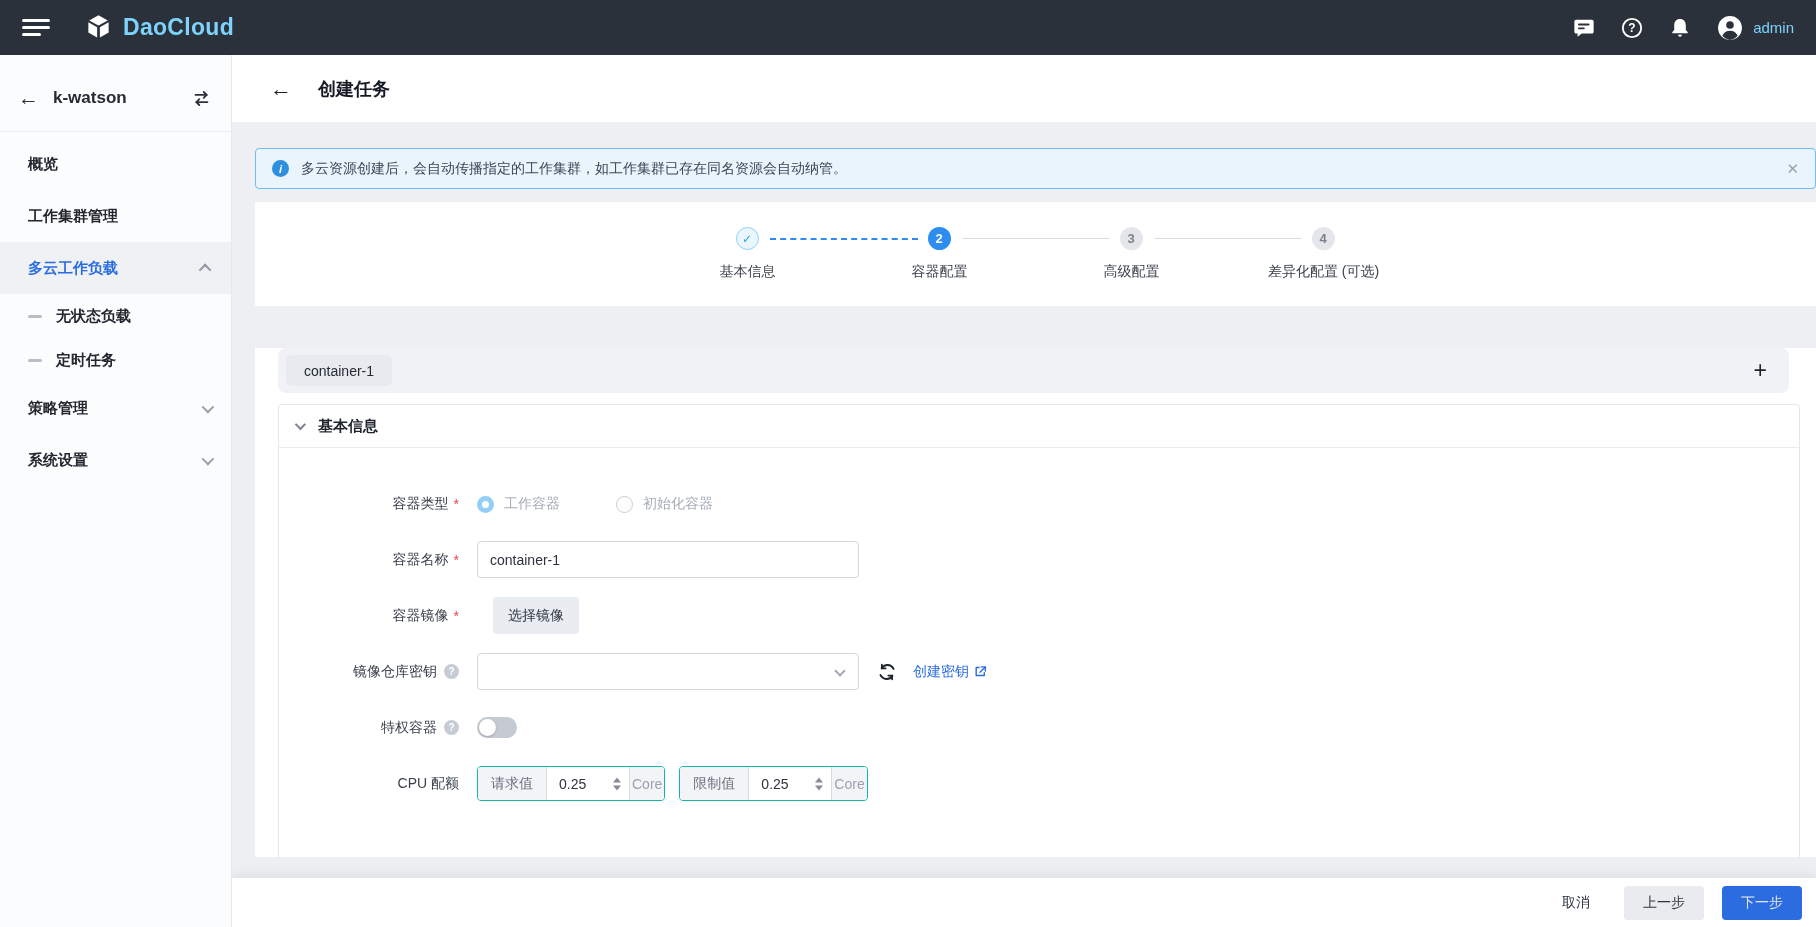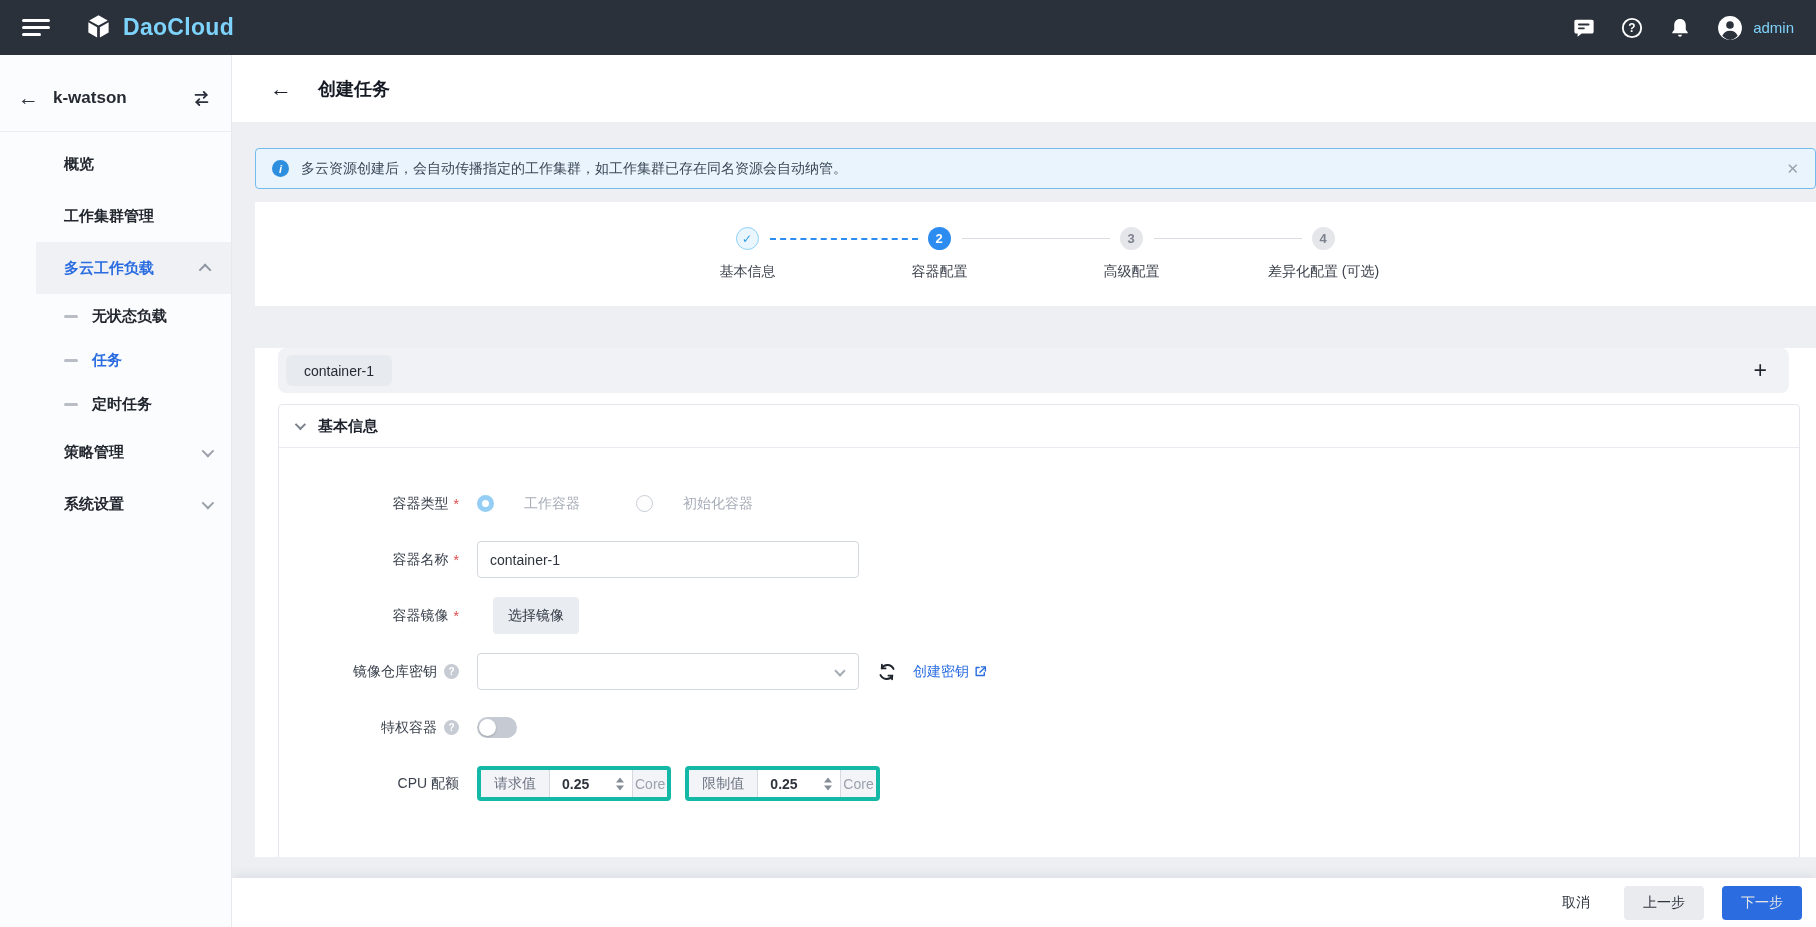--- a/index.html
+++ b/index.html
@@ -20,21 +20,21 @@
   .shell { display:flex; height:872px; }
   .sidebar { width:232px; background:#fbfcfd; border-right:1px solid #e7e9ed; flex:none; }
   .main { flex:1; position:relative; background:#edeff3; overflow:hidden; }
 
   
   .side-title { display:flex; align-items:center; padding:26px 20px 0 18px; height:60px; }
   .side-back { font-size:21px; font-weight:bold; color:#2f3640; cursor:pointer; }
   .side-name { margin-left:14px; font-size:17px; font-weight:600; color:#262b34; }
   .side-swap { margin-left:auto; cursor:pointer; display:flex; }
   .side-divider { border-bottom:1px solid #ecedf1; margin-top:16px; }
-  .nav { padding-top:6px;margin-left:36px; }
+  .nav { padding-top:6px; }
   .nav-item { height:52px; display:flex; align-items:center; padding:0 20px 0 28px;
     font-size:15px; font-weight:600; color:#23272f; cursor:pointer; }
   .nav-item.active-parent { background:#eff1f5; color:#2b6de0; }
   .nav-sub { height:44px; display:flex; align-items:center; padding-left:28px;
     font-size:15px; font-weight:600; color:#23272f; cursor:pointer; }
   .nav-sub .dash { width:14px; height:3px; border-radius:2px; background:#b9bdc6; margin-right:14px; flex:none; }
   .nav-sub.active { color:#2b6de0; }
   .chev { width:9px; height:9px; border-right:2px solid #9aa1ab; border-bottom:2px solid #9aa1ab;
     display:inline-block; flex:none; }
   .chev.down { transform:rotate(45deg) translateY(-2px); }
@@ -90,21 +90,21 @@
   .section-body { padding-top:37px; }
 
   .frow { display:flex; align-items:center; min-height:37px; margin-bottom:19px; }
   .flabel { width:180px; flex:none; display:flex; justify-content:flex-end; align-items:center;
     font-size:14px; color:#3b424d; }
   .req { color:#e5484d; margin-left:5px; font-size:14px; }
   .help-q { width:15px; height:15px; border-radius:50%; background:#c6cbd4; color:#fff; font-size:10px;
     font-weight:bold; display:inline-flex; align-items:center; justify-content:center; margin-left:7px; flex:none; }
   .fctrl { margin-left:18px; display:flex; align-items:center; }
 
-  .radio-opt { display:flex; align-items:flex-start; margin-right:56px; cursor:pointer;gap:20px; }
+  .radio-opt { display:flex; align-items:flex-end; margin-right:56px; cursor:pointer; }
   .radio { width:17px; height:17px; border-radius:50%; background:#fff; flex:none; }
   .radio.sel { border:5px solid #94cef5; }
   .radio.unsel { border:1px solid #c8cdd5; background:#fdfdfe; }
   .radio-label { margin-left:10px; font-size:14px; color:#a6acb7; }
 
   .text-input { width:382px; height:37px; border:1px solid #d3d7de; border-radius:4px;
     padding:0 12px; font-size:14px; color:#2e333c; background:#fff; outline:none;
     font-family:"Liberation Sans","DejaVu Sans",sans-serif; }
   .text-input.small { font-size:13px; }
   .btn-light { margin-left:16px; height:37px; background:#e9ecf1; border:none; border-radius:4px;
@@ -121,29 +121,29 @@
 
   .checkbox { width:17px; height:17px; border:1px solid #c8cdd5; border-radius:3px; background:#fff;
     cursor:pointer; flex:none; }
   .cb-label { margin-left:10px; font-size:14px; color:#363d48; }
 
   .toggle { width:40px; height:21px; border-radius:11px; background:#c5cad3; position:relative;
     cursor:pointer; flex:none; }
   .toggle .knob { position:absolute; left:2px; top:2px; width:17px; height:17px; border-radius:50%;
     background:#fff; box-shadow:0 1px 2px rgba(0,0,0,.2); }
 
-  .quota-group { display:flex; align-items:stretch; height:35px; border:4px solid #14b8a6;
+  .quota-group { display:flex; align-items:stretch; height:35px; border:1px solid #14b8a6;
     border-radius:4px; overflow:hidden; background:#fff; }
   .quota-group + .quota-group { margin-left:14px; }
   .addon { background:#f3f4f7; display:flex; align-items:center; padding:0 13px; font-size:14px;
     border-right:1px solid #d6dae0; color:#6a7280; }
   .addon.unit { border-right:none; border-left:1px solid #d6dae0; color:#9aa2ae; padding:0 2px; }
   .num { width:82px; position:relative; display:flex; align-items:center; background:#fff; }
   .num input { width:52px; border:none; outline:none; padding-left:12px; font-size:14px; color:#2e333c;
-    font-family:"Liberation Sans","DejaVu Sans",sans-serif;font-weight:bold; }
+    font-family:"Liberation Sans","DejaVu Sans",sans-serif; }
   .spin { position:absolute; right:8px; top:50%; transform:translateY(-50%); display:flex;
     flex-direction:column; gap:3px; cursor:pointer; }
   .tri-up { width:0; height:0; border-left:4px solid transparent; border-right:4px solid transparent;
     border-bottom:5px solid #868d98; }
   .tri-down { width:0; height:0; border-left:4px solid transparent; border-right:4px solid transparent;
     border-top:5px solid #868d98; }
 
   
   .footer { position:absolute; left:0; right:0; bottom:0; height:49px; background:#fff;
     box-shadow:0 -3px 10px rgba(40,46,54,.08); display:flex; align-items:center;
@@ -231,24 +231,20 @@
         <span>工作集群管理</span>
       </div>
       <div class="nav-item active-parent">
         <span>多云工作负载</span>
         <span class="chev up"></span>
       </div>
       <div class="nav-sub">
         <span class="dash"></span>
         <span>无状态负载</span>
       </div>
-      <div class="nav-sub active">
-        <span class="dash"></span>
-        <span>任务</span>
-      </div>
       <div class="nav-sub">
         <span class="dash"></span>
         <span>定时任务</span>
       </div>
       <div class="nav-item">
         <span>策略管理</span>
         <span class="chev down"></span>
       </div>
       <div class="nav-item">
         <span>系统设置</span>

